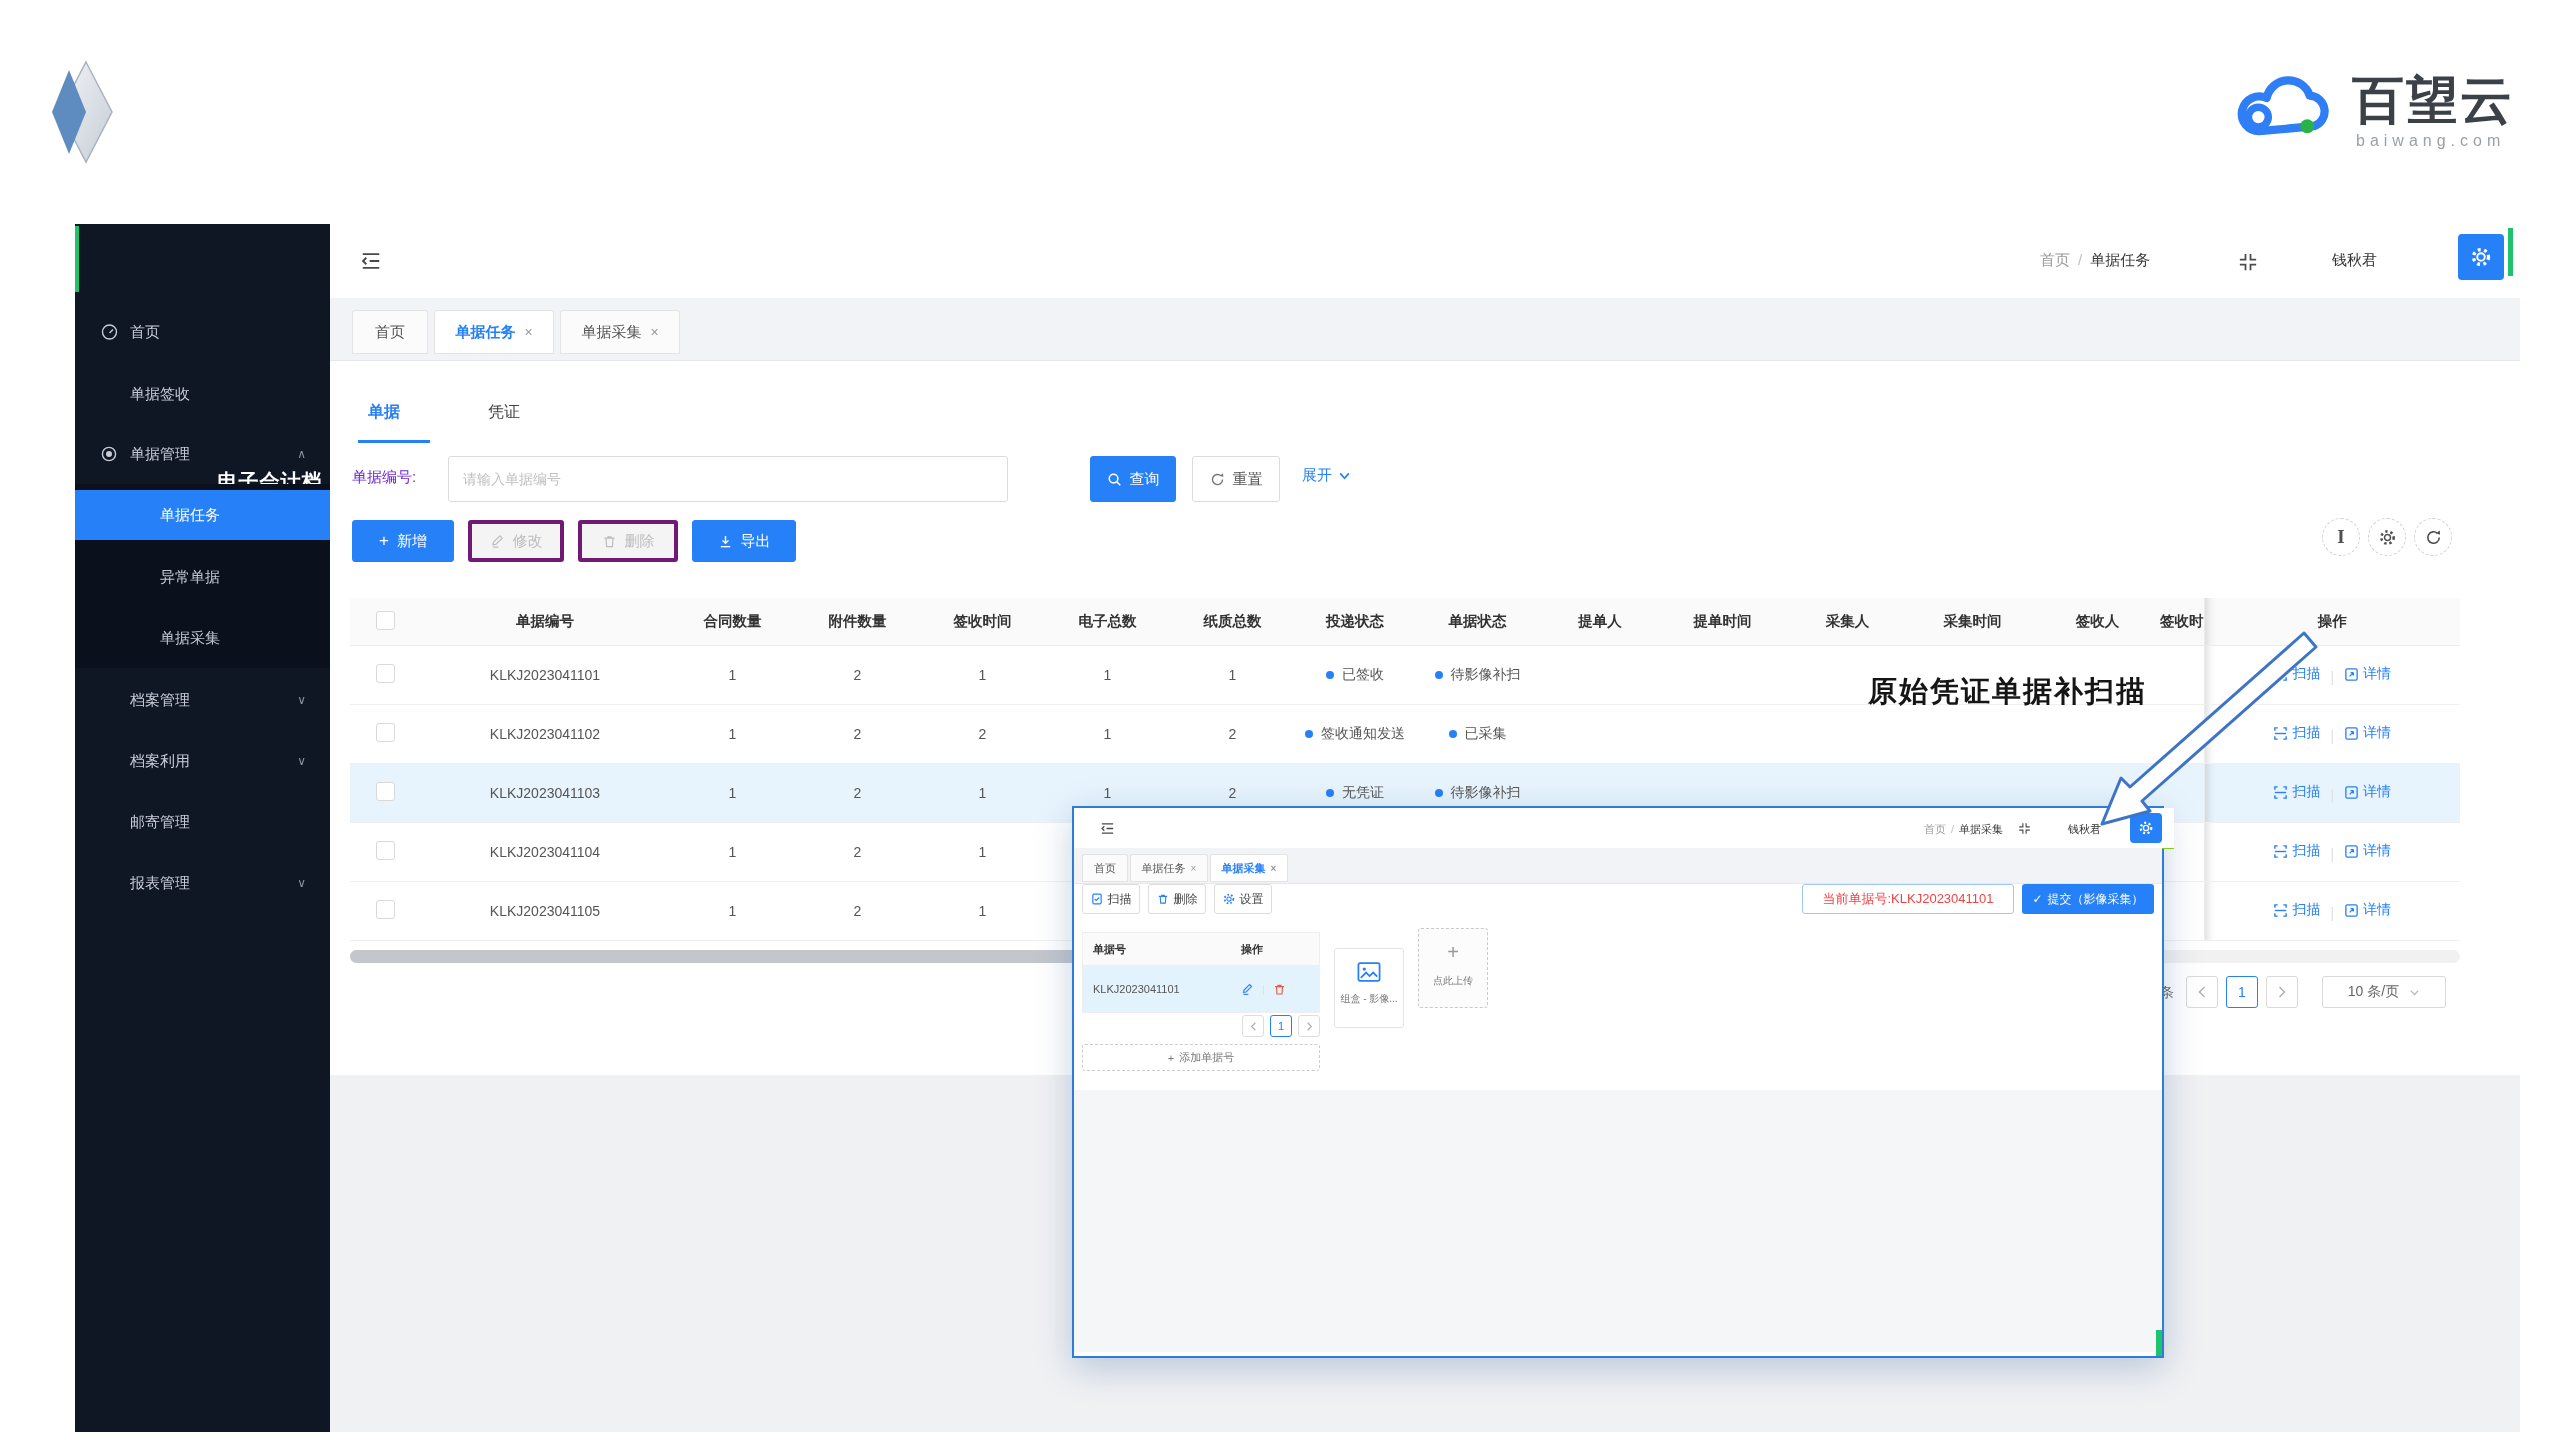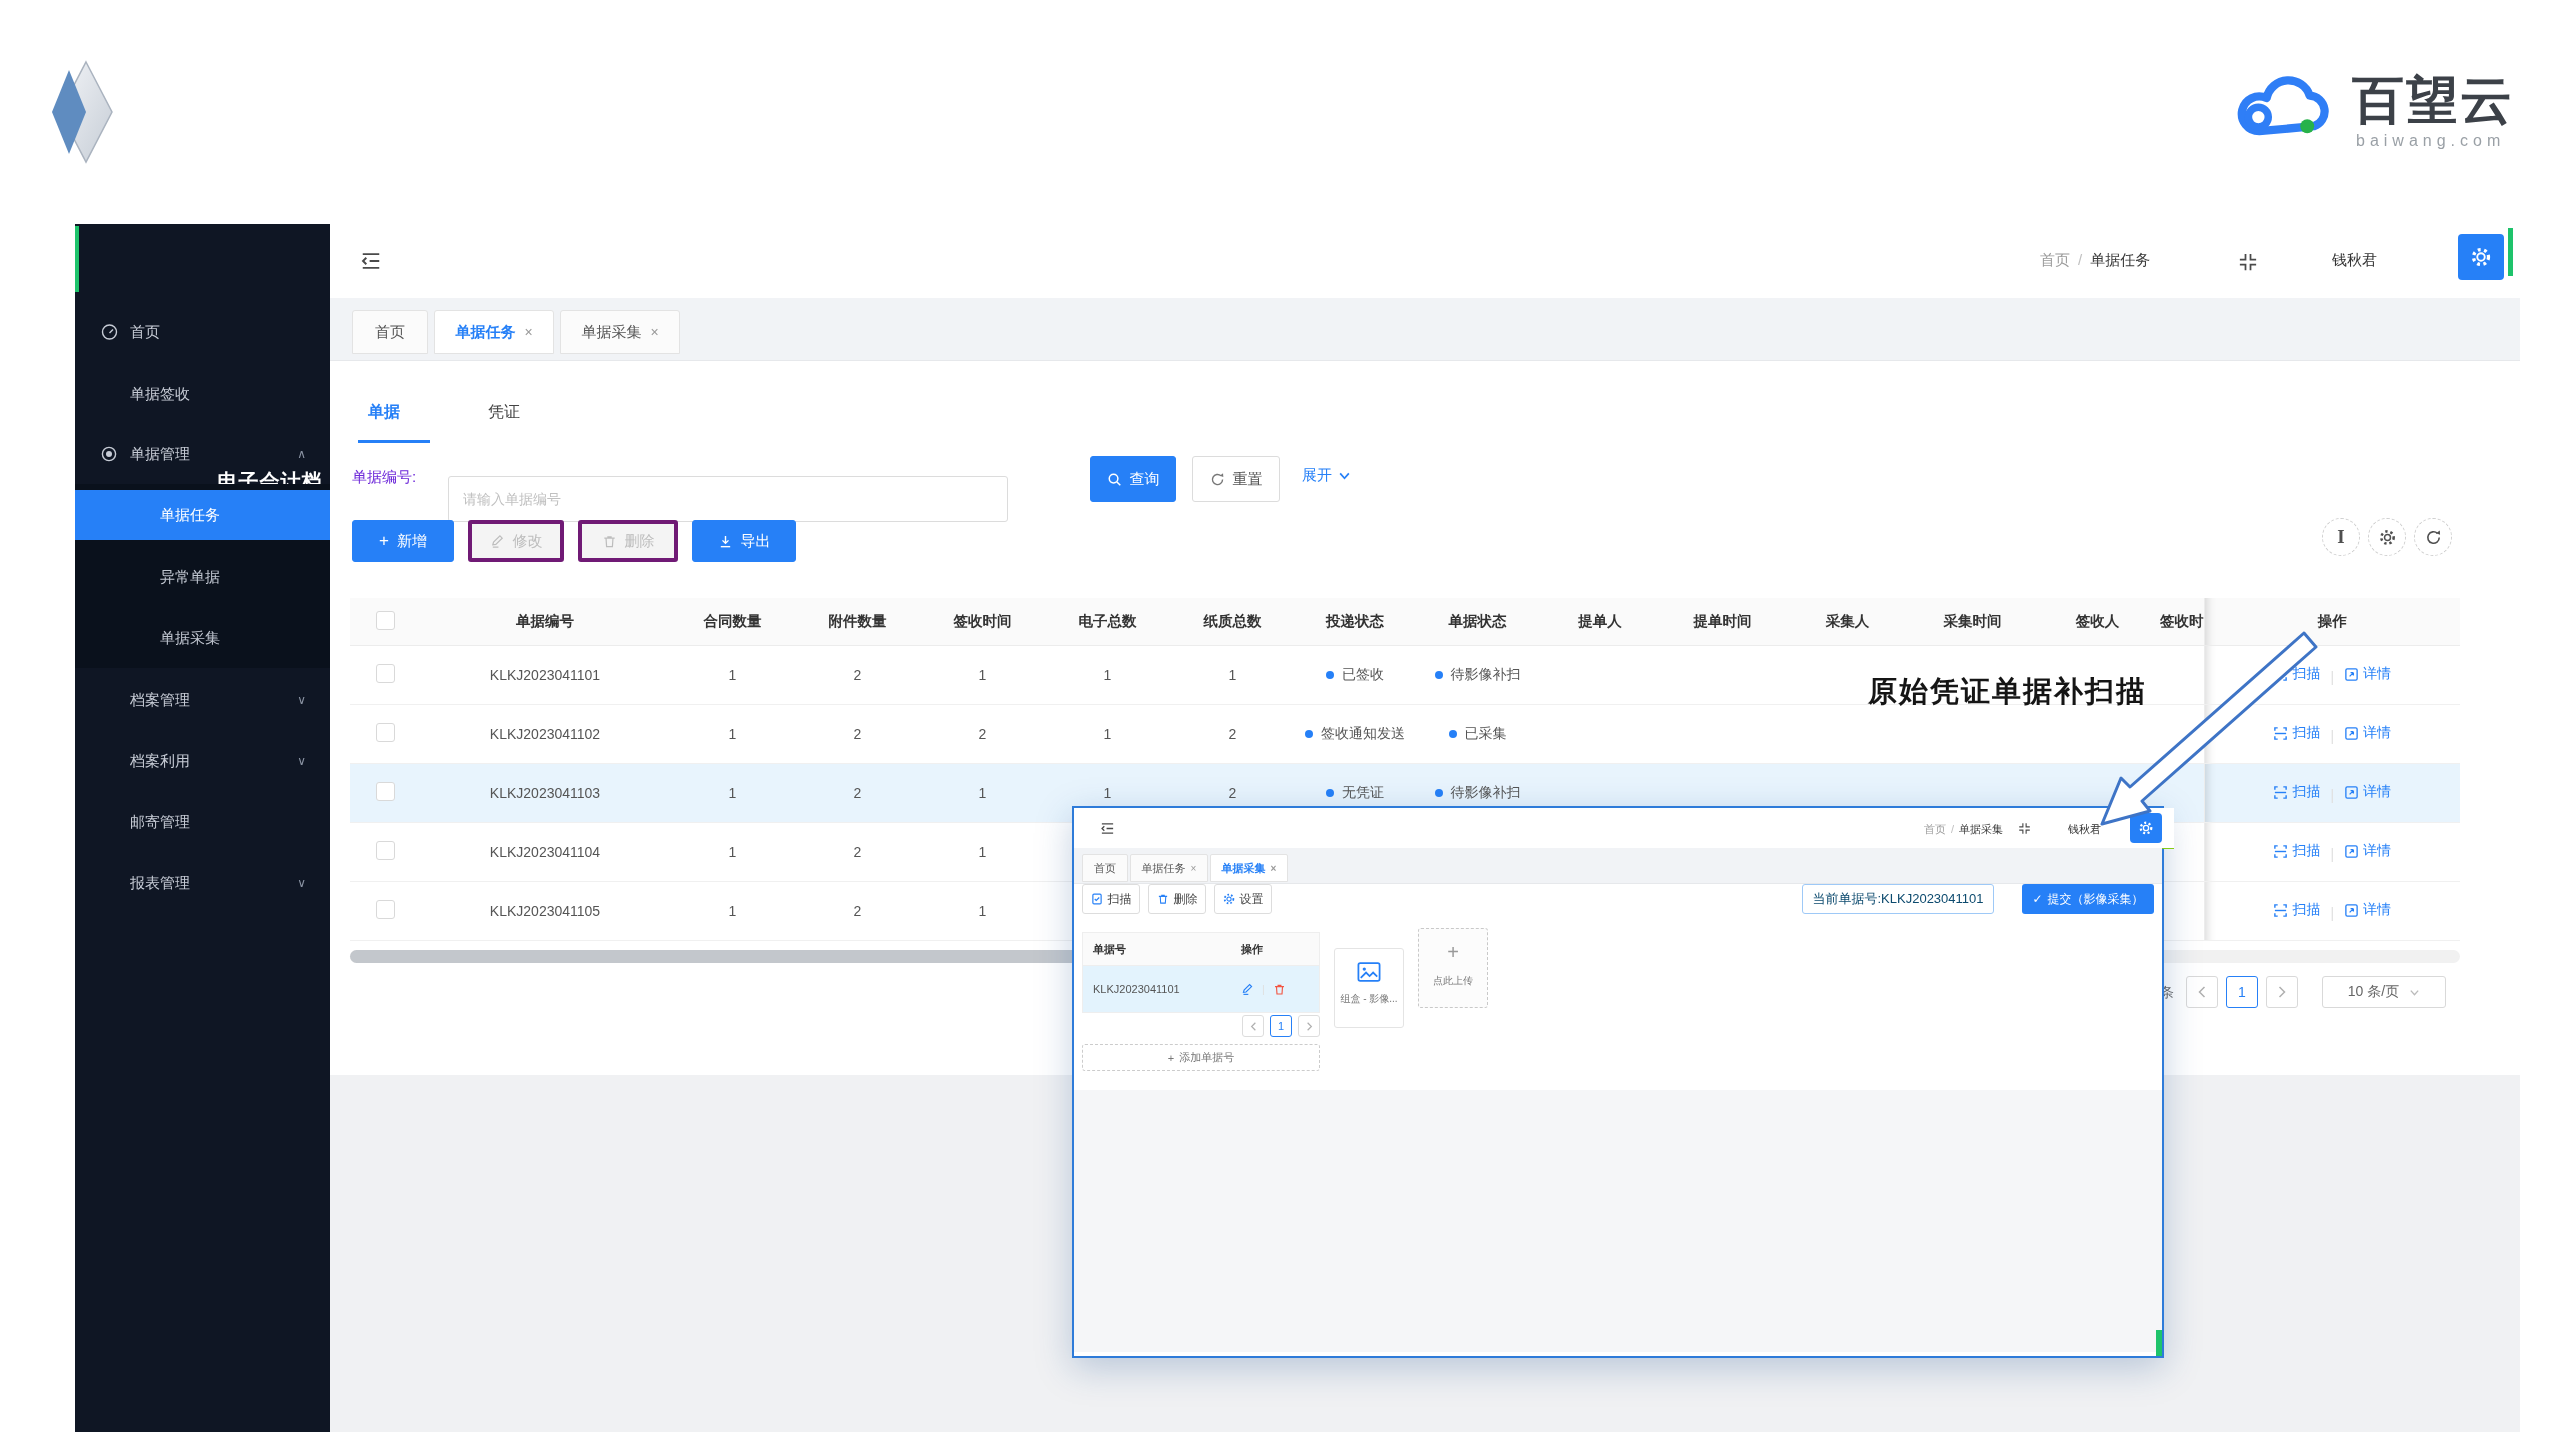--- a/index.html
+++ b/index.html
@@ -46,21 +46,21 @@
 
   
   .subtab{font-size:16px;cursor:pointer;}
   .subtab.active{color:#2680f7;font-weight:700;}
   .subtab.idle{color:#444;}
   .sub-underline{left:358px;top:440px;width:72px;height:3px;background:#2680f7;}
 
   
   .f-label{left:352px;top:468px;font-size:15px;color:#6d28d9;}
   .f-input{left:448px;top:456px;width:560px;height:46px;border:1px solid #dcdcdc;border-radius:3px;box-sizing:border-box;
-           font-size:14px;color:#666;padding:0 14px;outline:none;font-family:inherit;margin-top:20px;}
+           font-size:14px;color:#666;padding:0 14px;outline:none;font-family:inherit;}
   .f-input::placeholder{color:#c0c0c0;}
   .btn{display:flex;align-items:center;justify-content:center;gap:8px;border-radius:3px;font-size:15px;cursor:pointer;box-sizing:border-box;}
   .btn.blue{background:#2680f7;color:#fff;border:1px solid #2680f7;}
   .btn.ghost{background:#fff;color:#555;border:1px solid #dcdcdc;}
   .btn.off{background:#f4f4f4;color:#bdbdbd;border:4px solid #701a75;cursor:default;}
   .expand-link{left:1302px;top:466px;display:flex;align-items:center;gap:6px;color:#2680f7;font-size:15px;cursor:pointer;}
 
   
   .tool-circle{width:36px;height:36px;border:1px dashed #cfcfcf;border-radius:50%;display:flex;align-items:center;
                justify-content:center;color:#4f4f4f;cursor:pointer;background:#fff;}
@@ -98,21 +98,21 @@
          box-shadow:0 10px 34px rgba(20,70,140,0.25);z-index:10;}
   .p-topbar{left:12px;top:0;width:100%;height:40px;background:#fff;border-bottom:1px solid #84cc16;}
   .p-crumb{font-size:11px;}
   .p-tabstrip{left:0;top:40px;width:100%;height:35px;background:#f1f3f6;border-bottom:1px solid #e6e8eb;}
   .ptab{position:absolute;top:6px;height:26px;background:#fbfbfb;border:1px solid #e3e3e3;display:flex;align-items:center;
         justify-content:center;gap:5px;font-size:11px;color:#555;border-radius:2px 2px 0 0;cursor:pointer;}
   .ptab.active{background:#fff;color:#2680f7;font-weight:700;}
   .ptab .x{color:#999;font-size:10px;}
   .p-btn{position:absolute;height:30px;border:1px solid #ddd;border-radius:3px;background:#fff;display:flex;align-items:center;
          justify-content:center;gap:5px;font-size:12px;color:#444;cursor:pointer;box-sizing:border-box;}
-  .p-current{left:728px;top:76px;width:192px;height:30px;border:1px solid #9ec9f7;border-radius:3px;color:#0c4a6e;
+  .p-current{left:728px;top:76px;width:212px;height:30px;border:1px solid #9ec9f7;border-radius:3px;color:#ef4444;
              font-size:13px;display:flex;align-items:center;justify-content:center;box-sizing:border-box;}
   .p-submit{left:948px;top:76px;width:132px;height:30px;background:#2680f7;border-radius:3px;color:#fff;font-size:12px;
             display:flex;align-items:center;justify-content:center;gap:5px;cursor:pointer;}
   .p-th{display:flex;height:32px;background:#fafafa;border:1px solid #eee;border-bottom:none;font-size:11px;font-weight:700;color:#333;align-items:center;}
   .p-tr{display:flex;height:46px;background:#e3f3fd;border:1px solid #eee;font-size:11px;color:#555;align-items:center;}
   .p-card{position:absolute;width:70px;height:80px;border:1px solid #e4e4e4;border-radius:3px;background:#fff;text-align:center;box-sizing:border-box;}
   .p-card.dash{border:1px dashed #c9c9c9;background:#fcfcfc;cursor:pointer;}
   .p-card .cap{font-size:10px;color:#777;margin-top:10px;}
   .p-pgbtn{position:absolute;width:22px;height:22px;border:1px solid #ddd;border-radius:3px;background:#fff;color:#aaa;
            font-size:11px;display:flex;align-items:center;justify-content:center;cursor:pointer;box-sizing:border-box;}

